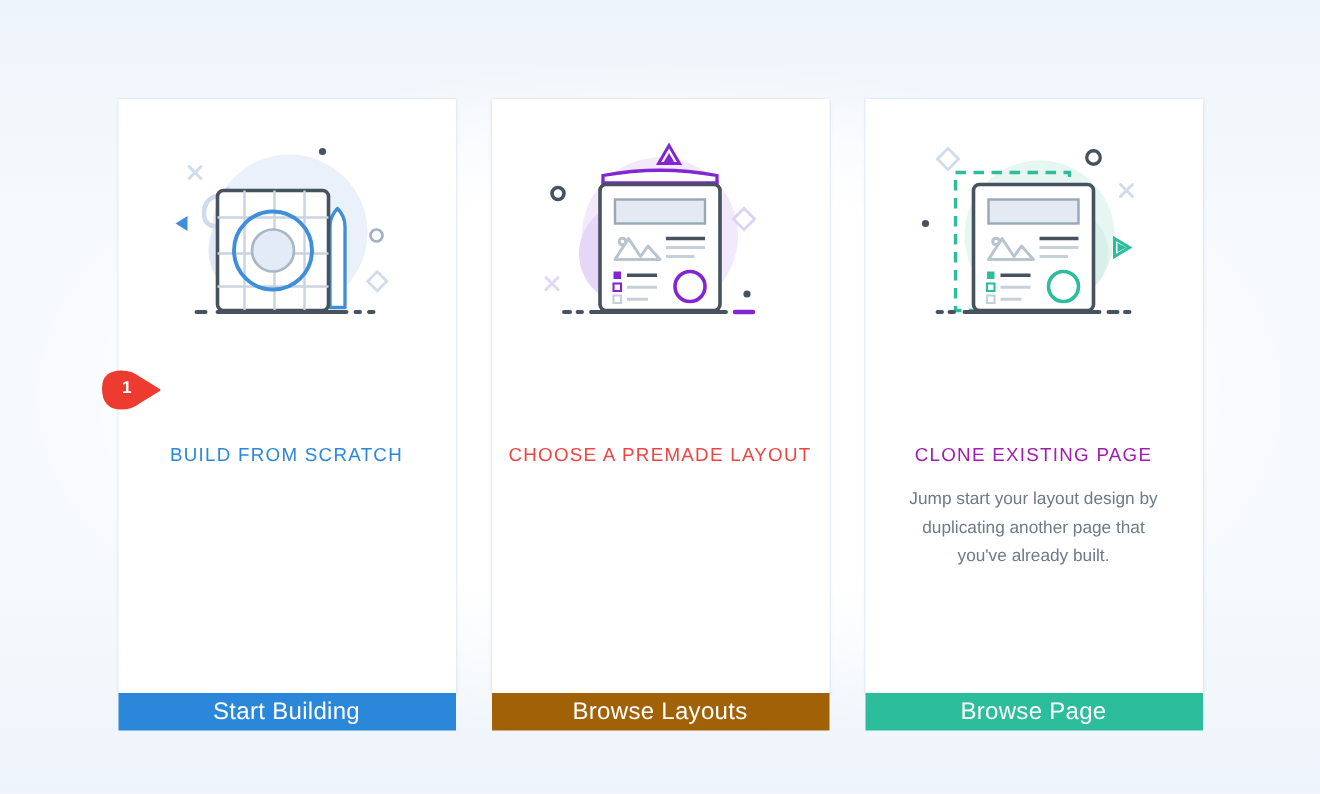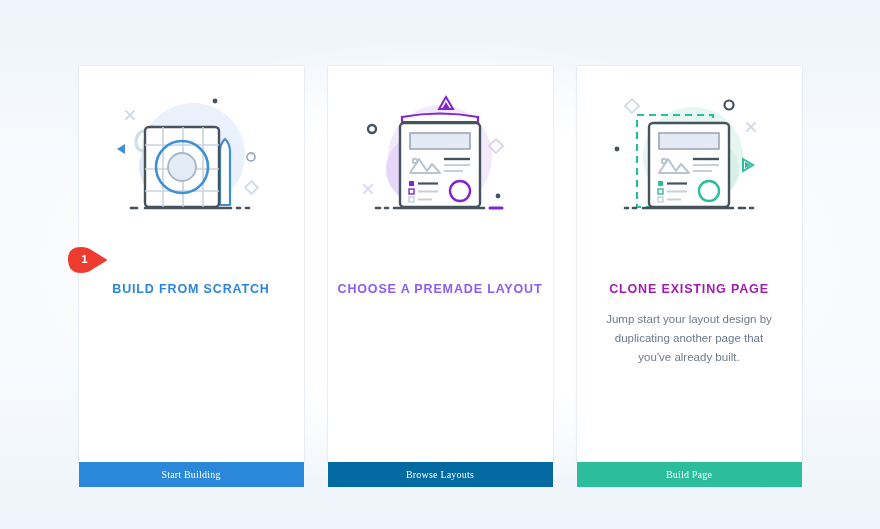--- a/index.html
+++ b/index.html
@@ -41,42 +41,42 @@
   .illus {
     width: 100%;
     height: 178px;
     display: flex;
     align-items: center;
     justify-content: center;
     padding-top: 6px;
   }
   .card-title {
     font-size: 12.5px;
-    font-weight: bold;
+    font-weight: normal;
     letter-spacing: 0.85px;
     text-align: center;
-    margin-top: 38px;
+    margin-top: 52px;
     margin-bottom: 14px;
   }
   .card-desc {
     font-size: 11.5px;
     line-height: 19px;
     color: #6c7a89;
     text-align: center;
     width: 182px;
   }
   .card-btn {
     position: absolute;
     left: 0; right: 0;
     bottom: -25px;
     height: 25px;
     border: none;
     color: #ffffff;
-    font-size: 10px;
-    font-family: Liberation Serif, serif;
+    font-size: 16px;
+    font-family: Liberation Sans, sans-serif;
     letter-spacing: .2px;
     cursor: pointer;
     display: flex;
     align-items: center;
     justify-content: center;
     text-align: right;
   }
   .badge {
     position: absolute;
     left: -15px;
@@ -214,24 +214,24 @@
         <circle cx="22" cy="46" r="4" fill="none" stroke="#46525e" stroke-width="2.4"></circle>
         <rect x="141" y="58" width="10" height="10" fill="none" stroke="#dfd0f0" stroke-width="1.8" transform="rotate(45 146 63)"></rect>
         <g stroke="#e4d8f4" stroke-width="2" stroke-linecap="round">
           <line x1="14" y1="102" x2="22" y2="110"></line>
             <line x1="22" y1="102" x2="14" y2="110"></line>
         </g>
         <circle cx="148" cy="113" r="2.4" fill="#46525e"></circle>
       </svg>
     </div>
 
-    <div class="card-title" style="color:#8b5cf6">CHOOSE A PREMADE LAYOUT</div>
-
-
-    <button class="card-btn" style="background:#0369a1">Browse Layouts</button>
+    <div class="card-title" style="color:#ef4444">CHOOSE A PREMADE LAYOUT</div>
+
+
+    <button class="card-btn" style="background:#a16207">Browse Layouts</button>
   </div>
 
   <div class="card">
     <div class="illus">
       <svg width="180" height="150" viewBox="0 0 180 150" xmlns="http://www.w3.org/2000/svg">
         <circle cx="94" cy="74" r="50" fill="#e6f6f1"></circle>
         <circle cx="110" cy="86" r="30" fill="#d7f0e8"></circle>
 
         <rect x="38" y="32" width="76" height="92" fill="none" stroke="#2bbd9c" stroke-width="2.2" stroke-dasharray="7 5"></rect>
 
@@ -281,16 +281,16 @@
         <polygon points="144,76 154,82 144,88" fill="none" stroke="#2bbd9c" stroke-width="2"></polygon>
         <polygon points="146,79 152,82 146,85" fill="#2bbd9c"></polygon>
         <circle cx="18" cy="66" r="2.4" fill="#46525e"></circle>
       </svg>
     </div>
 
     <div class="card-title" style="color:#a21caf">CLONE EXISTING PAGE</div>
 
     <div class="card-desc">Jump start your layout design by duplicating another page that you've already built.</div>
 
-    <button class="card-btn" style="background:#2bbd9c">Build Page</button>
+    <button class="card-btn" style="background:#2bbd9c">Browse Page</button>
   </div>
 
 </div>
 
 </body></html>

